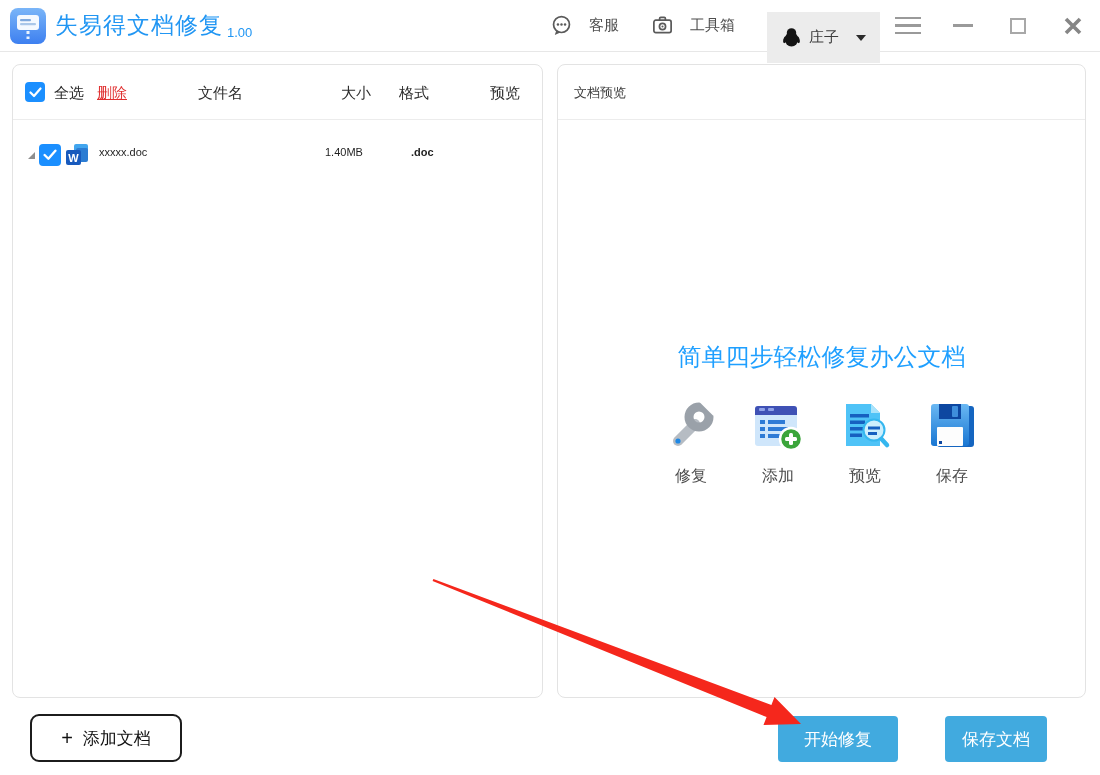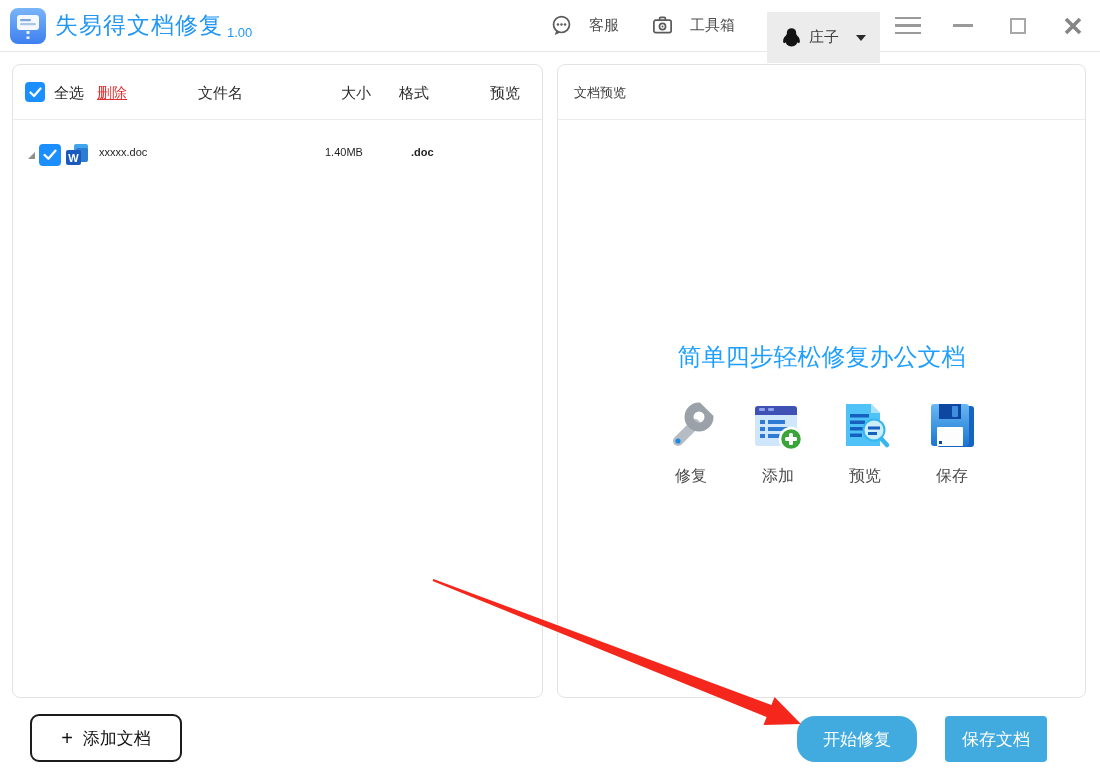--- a/index.html
+++ b/index.html
@@ -68,21 +68,21 @@
   
   .add-doc-btn { position:absolute; left:30px; top:714px; width:152px; height:48px;
     background:#fff; border:2px solid #1c1c1c; border-radius:9px; display:flex;
     align-items:center; justify-content:center; gap:10px; font-size:17px; color:#111;
     cursor:pointer; }
   .plus-glyph { font-size:20px; line-height:1; }
   .blue-btn { position:absolute; top:716px; height:46px; background:var(--button-blue);
     border:none; border-radius:4px; color:#fff; font-size:17px; display:flex;
     align-items:center; justify-content:center; cursor:pointer;
     font-family:"Liberation Sans","DejaVu Sans",sans-serif; }
-  .start-repair-btn { left:797px; width:120px;border-radius:18px; }
+  .start-repair-btn { left:778px; width:120px; }
   .save-doc-btn { left:945px; width:102px; }
 
   .arrow-overlay { position:absolute; left:0; top:0; width:1100px; height:775px;
     pointer-events:none; z-index:40; }
 </style>
 </head>
 <body>
 
 <div class="titlebar">
   <svg class="logo" viewBox="0 0 36 36">

